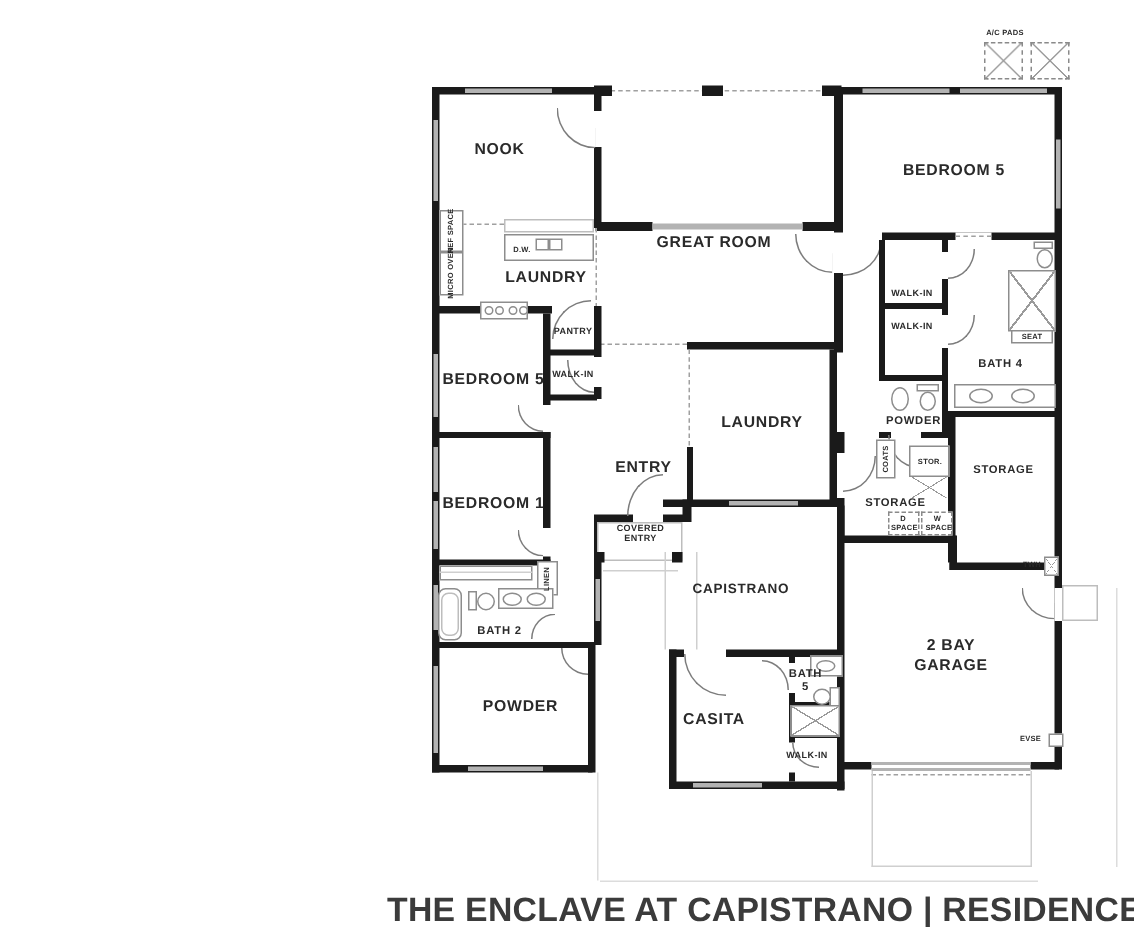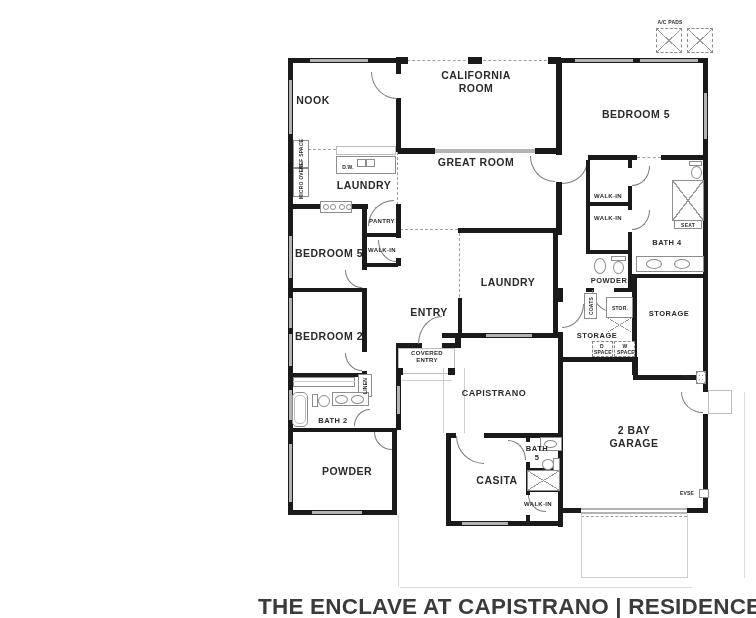--- a/index.html
+++ b/index.html
@@ -233,51 +233,50 @@
     <div class="oval" style="left:351px;top:395px;width:13px;height:9px"></div>
 
     <div class="fx" style="left:540px;top:437px;width:22px;height:14px"></div>
     <div class="oval" style="left:544px;top:440px;width:13px;height:8px"></div>
     <div class="fx" style="left:553px;top:458px;width:7px;height:13px"></div>
     <div class="oval" style="left:542px;top:459px;width:12px;height:11px"></div>
     <div class="fx x" style="left:527px;top:470px;width:33px;height:21px"></div>
   </div>
 
   <div class="lbl xxs" style="left:670px;top:22px">A/C PADS</div>
-  <div class="lbl lg wr" style="left:476px;top:82px;width:92px">CALIFORNIA ROOM</div>
-  <div class="lbl lg" style="left:313px;top:100px">NOOK</div>
+  <div class="lbl lg" style="left:333px;top:100px">NOOK</div>
   <div class="lbl lg" style="left:636px;top:114px">BEDROOM 5</div>
   <div class="lbl lg" style="left:476px;top:162px">GREAT ROOM</div>
   <div class="lbl lg" style="left:364px;top:185px">LAUNDRY</div>
   <div class="lbl xxs vert" style="left:301px;top:154px">REF SPACE</div>
   <div class="lbl xxs vert" style="left:301px;top:182px">MICRO OVEN</div>
   <div class="lbl xxs" style="left:348px;top:167px">D.W.</div>
   <div class="lbl xs" style="left:382px;top:222px">PANTRY</div>
   <div class="lbl xs" style="left:382px;top:251px">WALK-IN</div>
   <div class="lbl lg" style="left:329px;top:253px">BEDROOM 5</div>
-  <div class="lbl lg" style="left:329px;top:336px">BEDROOM 2</div>
+  <div class="lbl lg" style="left:329px;top:336px">BEDROOM 1</div>
   <div class="lbl xs" style="left:608px;top:197px">WALK-IN</div>
   <div class="lbl xs" style="left:608px;top:219px">WALK-IN</div>
   <div class="lbl sm" style="left:667px;top:242px">BATH 4</div>
   <div class="lbl xxs" style="left:688px;top:225px">SEAT</div>
   <div class="lbl lg" style="left:429px;top:312px">ENTRY</div>
   <div class="lbl lg" style="left:508px;top:282px">LAUNDRY</div>
   <div class="lbl sm" style="left:609px;top:280px">POWDER</div>
   <div class="lbl xxs vert" style="left:591px;top:306px">COATS</div>
   <div class="lbl xxs" style="left:620px;top:308px">STOR.</div>
   <div class="lbl sm" style="left:669px;top:313px">STORAGE</div>
   <div class="lbl sm" style="left:597px;top:335px">STORAGE</div>
   <div class="lbl xxs wr" style="left:602px;top:349px;width:16px">D SPACE</div>
   <div class="lbl xxs wr" style="left:625px;top:349px;width:16px">W SPACE</div>
   <div class="lbl xs wr" style="left:427px;top:357px;width:48px">COVERED ENTRY</div>
   <div class="lbl md" style="left:494px;top:393px">CAPISTRANO</div>
   <div class="lbl xxs vert" style="left:365px;top:386px">LINEN</div>
   <div class="lbl sm" style="left:333px;top:420px">BATH 2</div>
   <div class="lbl xxs" style="left:688px;top:377px">TWH</div>
   <div class="lbl lg" style="left:347px;top:471px">POWDER</div>
-  <div class="lbl lg" style="left:497px;top:480px">CASITA</div>
+  <div class="lbl lg" style="left:476px;top:480px">CASITA</div>
   <div class="lbl sm wr" style="left:537px;top:453px;width:28px">BATH 5</div>
   <div class="lbl xs" style="left:538px;top:505px">WALK-IN</div>
   <div class="lbl lg wr" style="left:634px;top:437px;width:70px">2 BAY GARAGE</div>
   <div class="lbl xxs" style="left:687px;top:493px">EVSE</div>
 
   <div id="plan-title">THE ENCLAVE AT CAPISTRANO | RESIDENCE 2738X</div>
 </div>
 
 </body></html>

